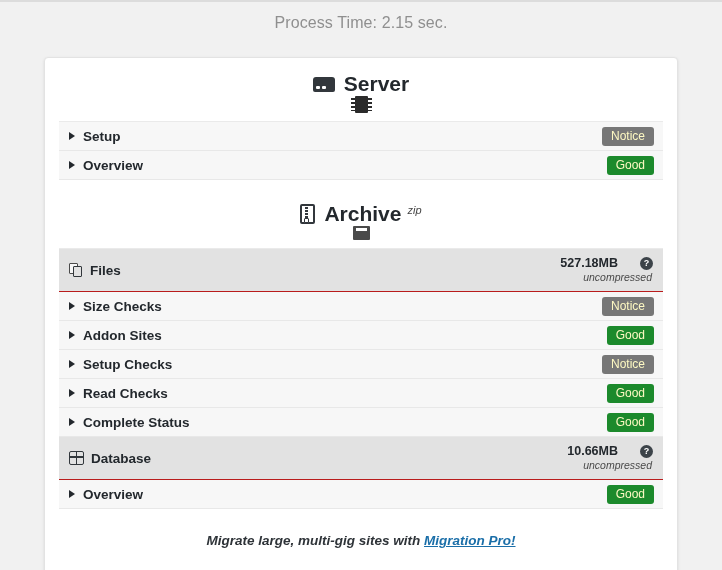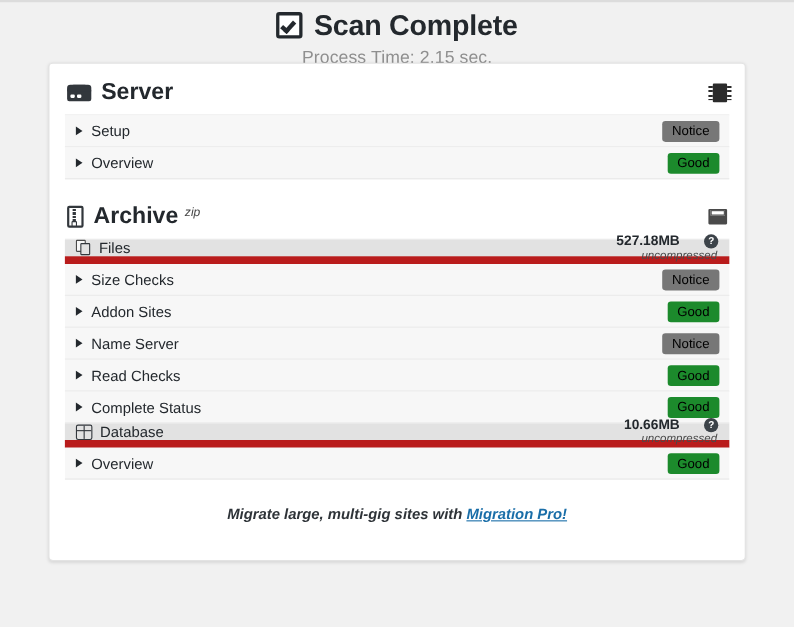--- a/index.html
+++ b/index.html
@@ -81,20 +81,21 @@
     padding: 0 14px 34px 14px;
   }
 
   
   .section-head {
     display: flex;
     align-items: center;
     justify-content: space-between;
     padding: 14px 2px 8px 2px;
     border-bottom: 1px solid #eaeaea;
+    flex-direction: column;
   }
   .section-head.archive {
     padding-top: 22px;
   }
   .section-title {
     display: flex;
     align-items: baseline;
     gap: 9px;
     font-size: 21px;
     font-weight: bold;
@@ -204,29 +205,29 @@
     align-items: center;
     justify-content: space-between;
     background: #f7f7f7;
     border-bottom: 1px solid #e8e8e8;
     padding: 0 9px 0 10px;
     height: 29px;
     box-sizing: border-box;
   }
   .row.grouphdr {
     background: #e2e2e2;
-    height: 22px;
-    border-bottom: 7px solid #b91c1c;
+    height: 43px;
+    border-bottom: 1px solid #b91c1c;
   }
   .row-left {
     display: flex;
     align-items: center;
     gap: 7px;
     font-size: 13.5px;
-    font-weight: normal;
+    font-weight: bold;
     color: #23282d;
   }
   .caret {
     width: 0; height: 0;
     border-left: 6px solid #23282d;
     border-top: 4.5px solid transparent;
     border-bottom: 4.5px solid transparent;
     margin-right: 1px;
   }
   
@@ -276,21 +277,21 @@
     top: 0; bottom: 0; left: 5.5px;
     width: 1.6px;
     background: #32373c;
   }
 
   
   .badge {
     display: inline-block;
     font-size: 12px;
     font-weight: normal;
-    color: #000000;
+    color: #fef9c3;
     padding: 2px 9px 3px 9px;
     border-radius: 3px;
     min-width: 44px;
     text-align: right;
     box-sizing: border-box;
     line-height: 14px;
   }
   .badge.notice { background: #777777; }
   .badge.good   { background: #1c8a2c; }
 
@@ -344,24 +345,20 @@
     font-style: italic;
     font-weight: bold;
   }
 </style>
 </head>
 <body>
 
 <div class="topline"></div>
 
 <div class="title-wrap">
-  <div class="title-row">
-    <span class="check-icon"></span>
-    <span class="title-text">Scan Complete</span>
-  </div>
   <div class="subtitle">Process Time: 2.15 sec.</div>
 </div>
 
 <div class="panel">
 
   <div class="section-head">
     <div class="section-title">
       <span class="sec-icon">
           <span class="hdd-icon"></span>
         </span>
@@ -423,21 +420,21 @@
     <div class="row-left">
       <span class="caret"></span>
       <span>Addon Sites</span>
     </div>
     <span class="badge good">Good</span>
   </div>
 
   <div class="row">
     <div class="row-left">
       <span class="caret"></span>
-      <span>Name Server</span>
+      <span>Setup Checks</span>
     </div>
     <span class="badge notice">Notice</span>
   </div>
 
   <div class="row">
     <div class="row-left">
       <span class="caret"></span>
       <span>Read Checks</span>
     </div>
     <span class="badge good">Good</span>

